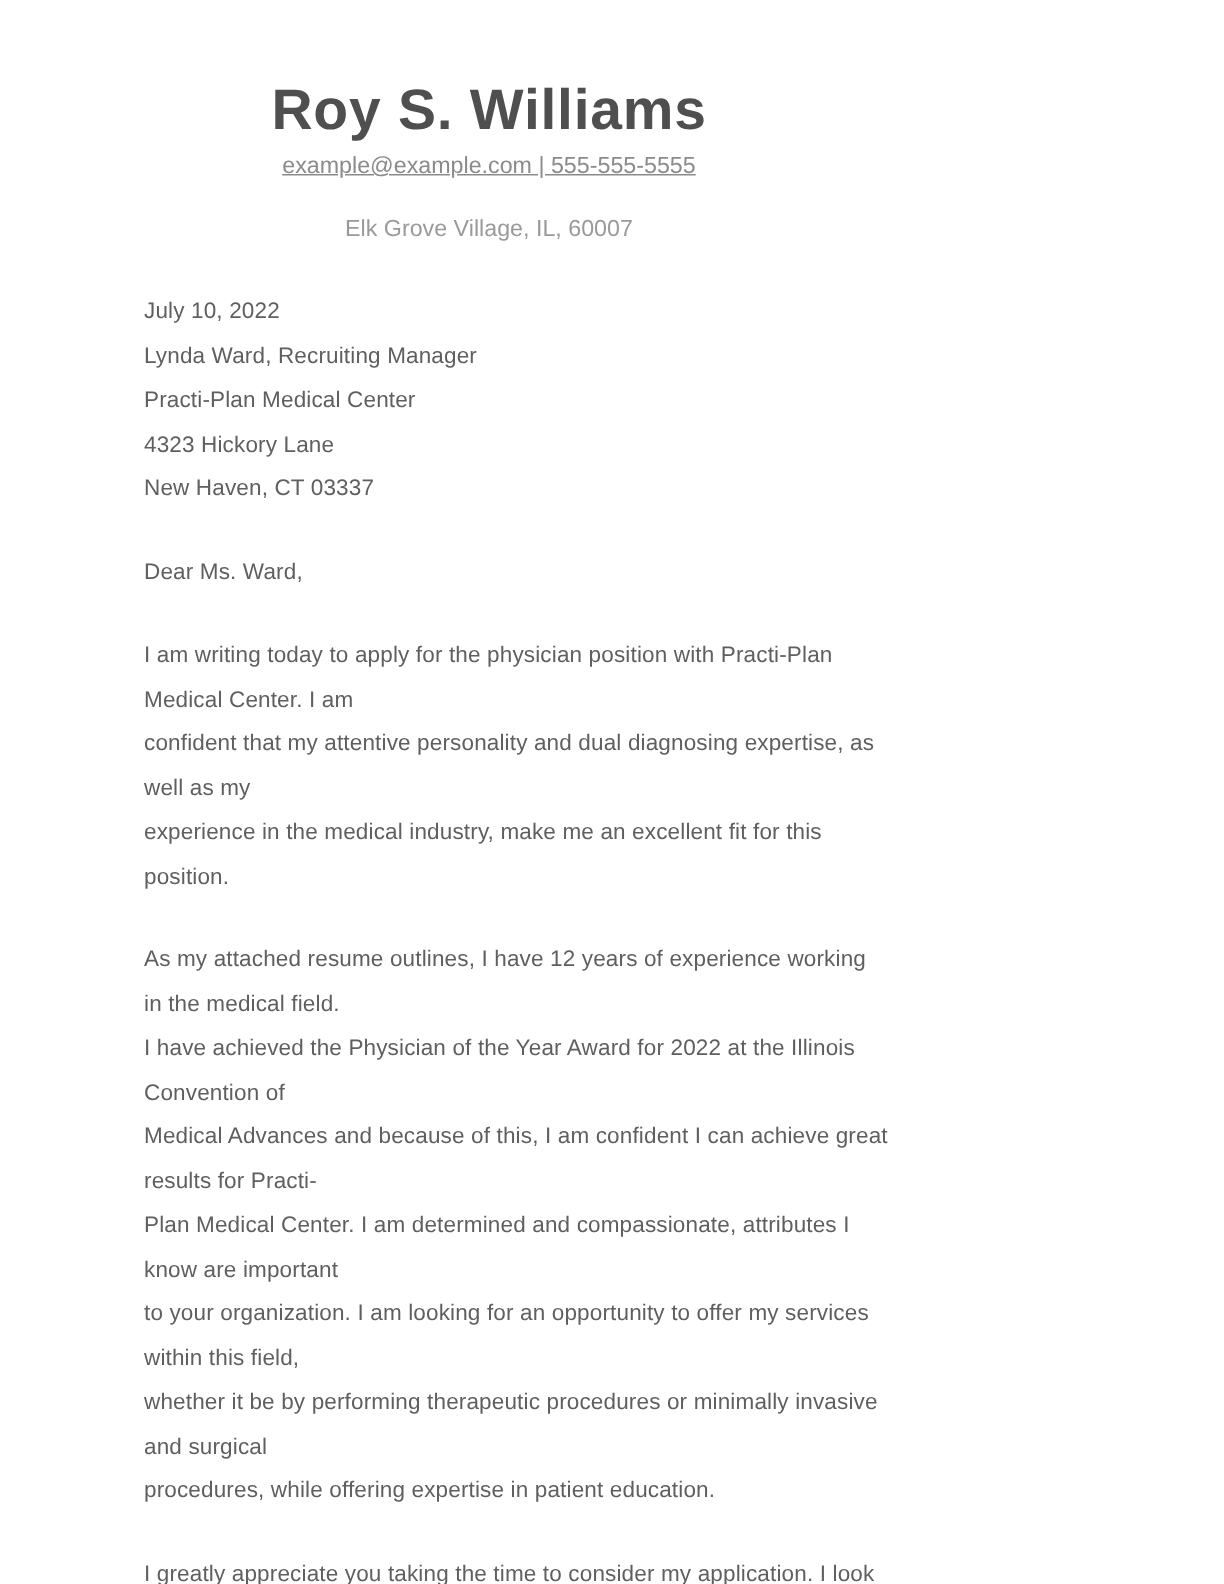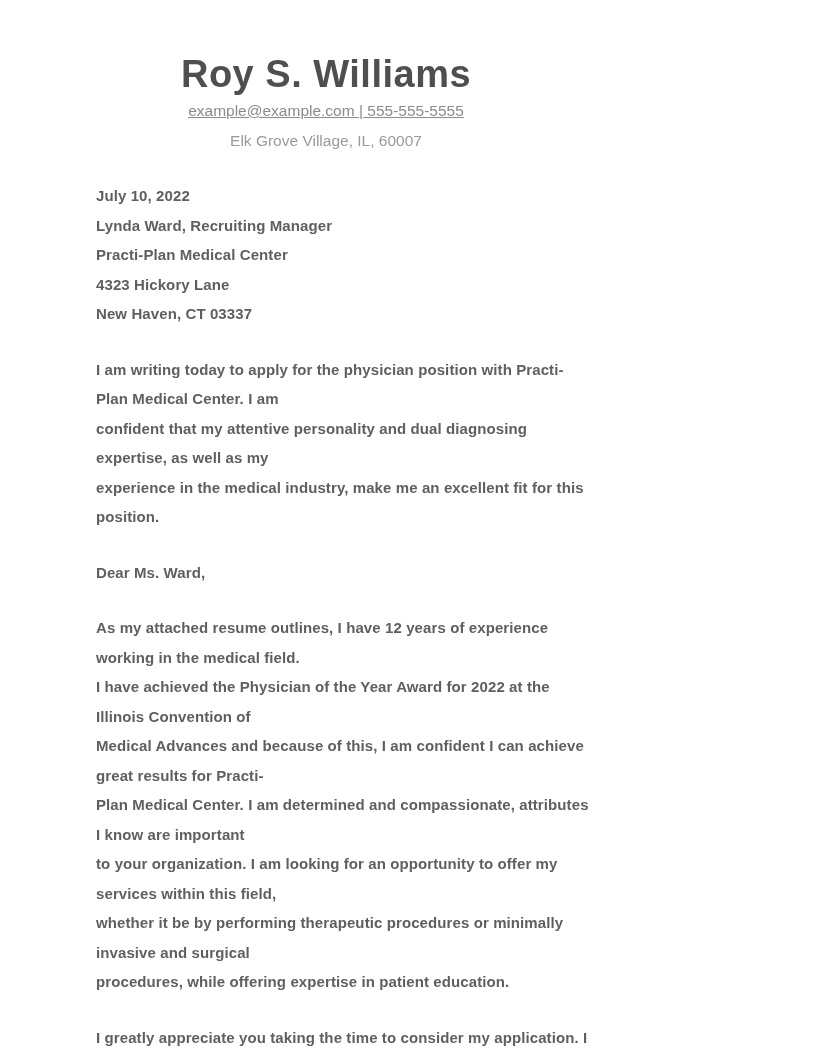--- a/index.html
+++ b/index.html
@@ -28,38 +28,37 @@
     letter-spacing: 0.5px;
   }
   .contact-line {
     margin-top: 2px;
     font-size: 15.5px;
     line-height: 26px;
     color: #8b8b8b;
     text-decoration: underline;
   }
   .location-line {
-    margin-top: 4px;
+    margin-top: 16px;
     font-size: 15.5px;
     line-height: 26px;
     color: #9a9a9a;
   }
   .letter-body {
     margin: 27px 60px 0 96px;
     font-size: 15px;
     line-height: 29.5px;
     color: #5f5f5f;
     letter-spacing: 0.1px;
   }
   .prelines {
     white-space: pre-line;
   }
   .block {
     margin: 0 0 26px 0;
-    font-weight: bold;
   }
   .block > div {
     margin: 0;
   }
 </style>
 </head>
 <body>
 
 <div class="page">
 
@@ -72,25 +71,25 @@
   <main class="letter-body">
 
     <div class="block">
       <div>July 10, 2022</div>
       <div class="prelines">Lynda Ward, Recruiting Manager
 Practi-Plan Medical Center
 4323 Hickory Lane
 New Haven, CT 03337</div>
     </div>
 
+    <div class="block">Dear Ms. Ward,</div>
+
     <div class="block prelines">I am writing today to apply for the physician position with Practi-Plan Medical Center. I am
 confident that my attentive personality and dual diagnosing expertise, as well as my
 experience in the medical industry, make me an excellent fit for this position.</div>
-
-    <div class="block">Dear Ms. Ward,</div>
 
     <div class="block prelines">As my attached resume outlines, I have 12 years of experience working in the medical field.
 I have achieved the Physician of the Year Award for 2022 at the Illinois Convention of
 Medical Advances and because of this, I am confident I can achieve great results for Practi-
 Plan Medical Center. I am determined and compassionate, attributes I know are important
 to your organization. I am looking for an opportunity to offer my services within this field,
 whether it be by performing therapeutic procedures or minimally invasive and surgical
 procedures, while offering expertise in patient education.</div>
 
     <div class="block prelines">I greatly appreciate you taking the time to consider my application. I look forward to the

